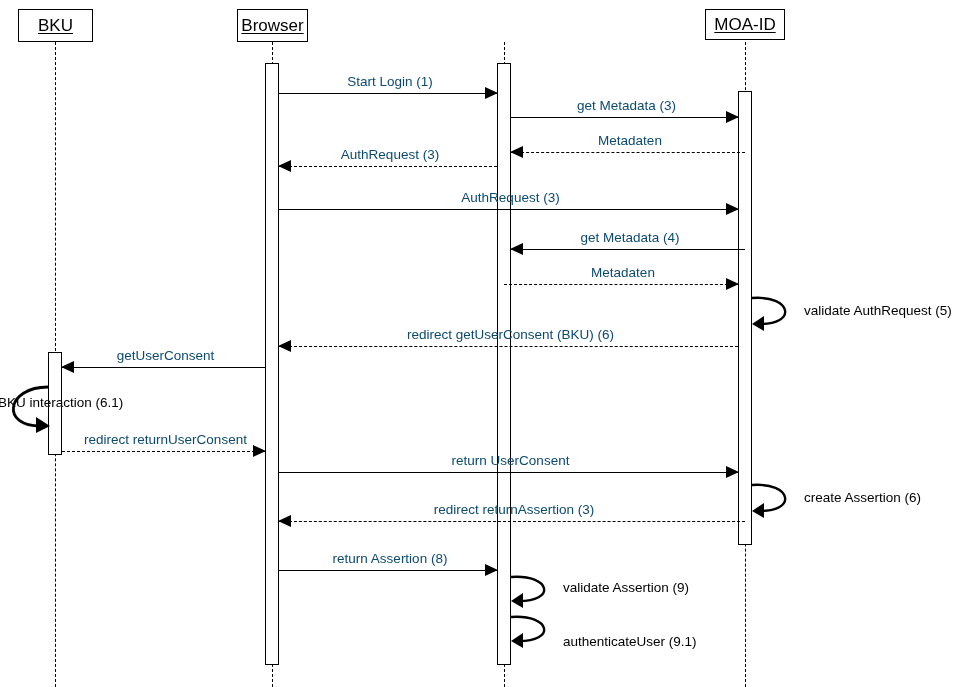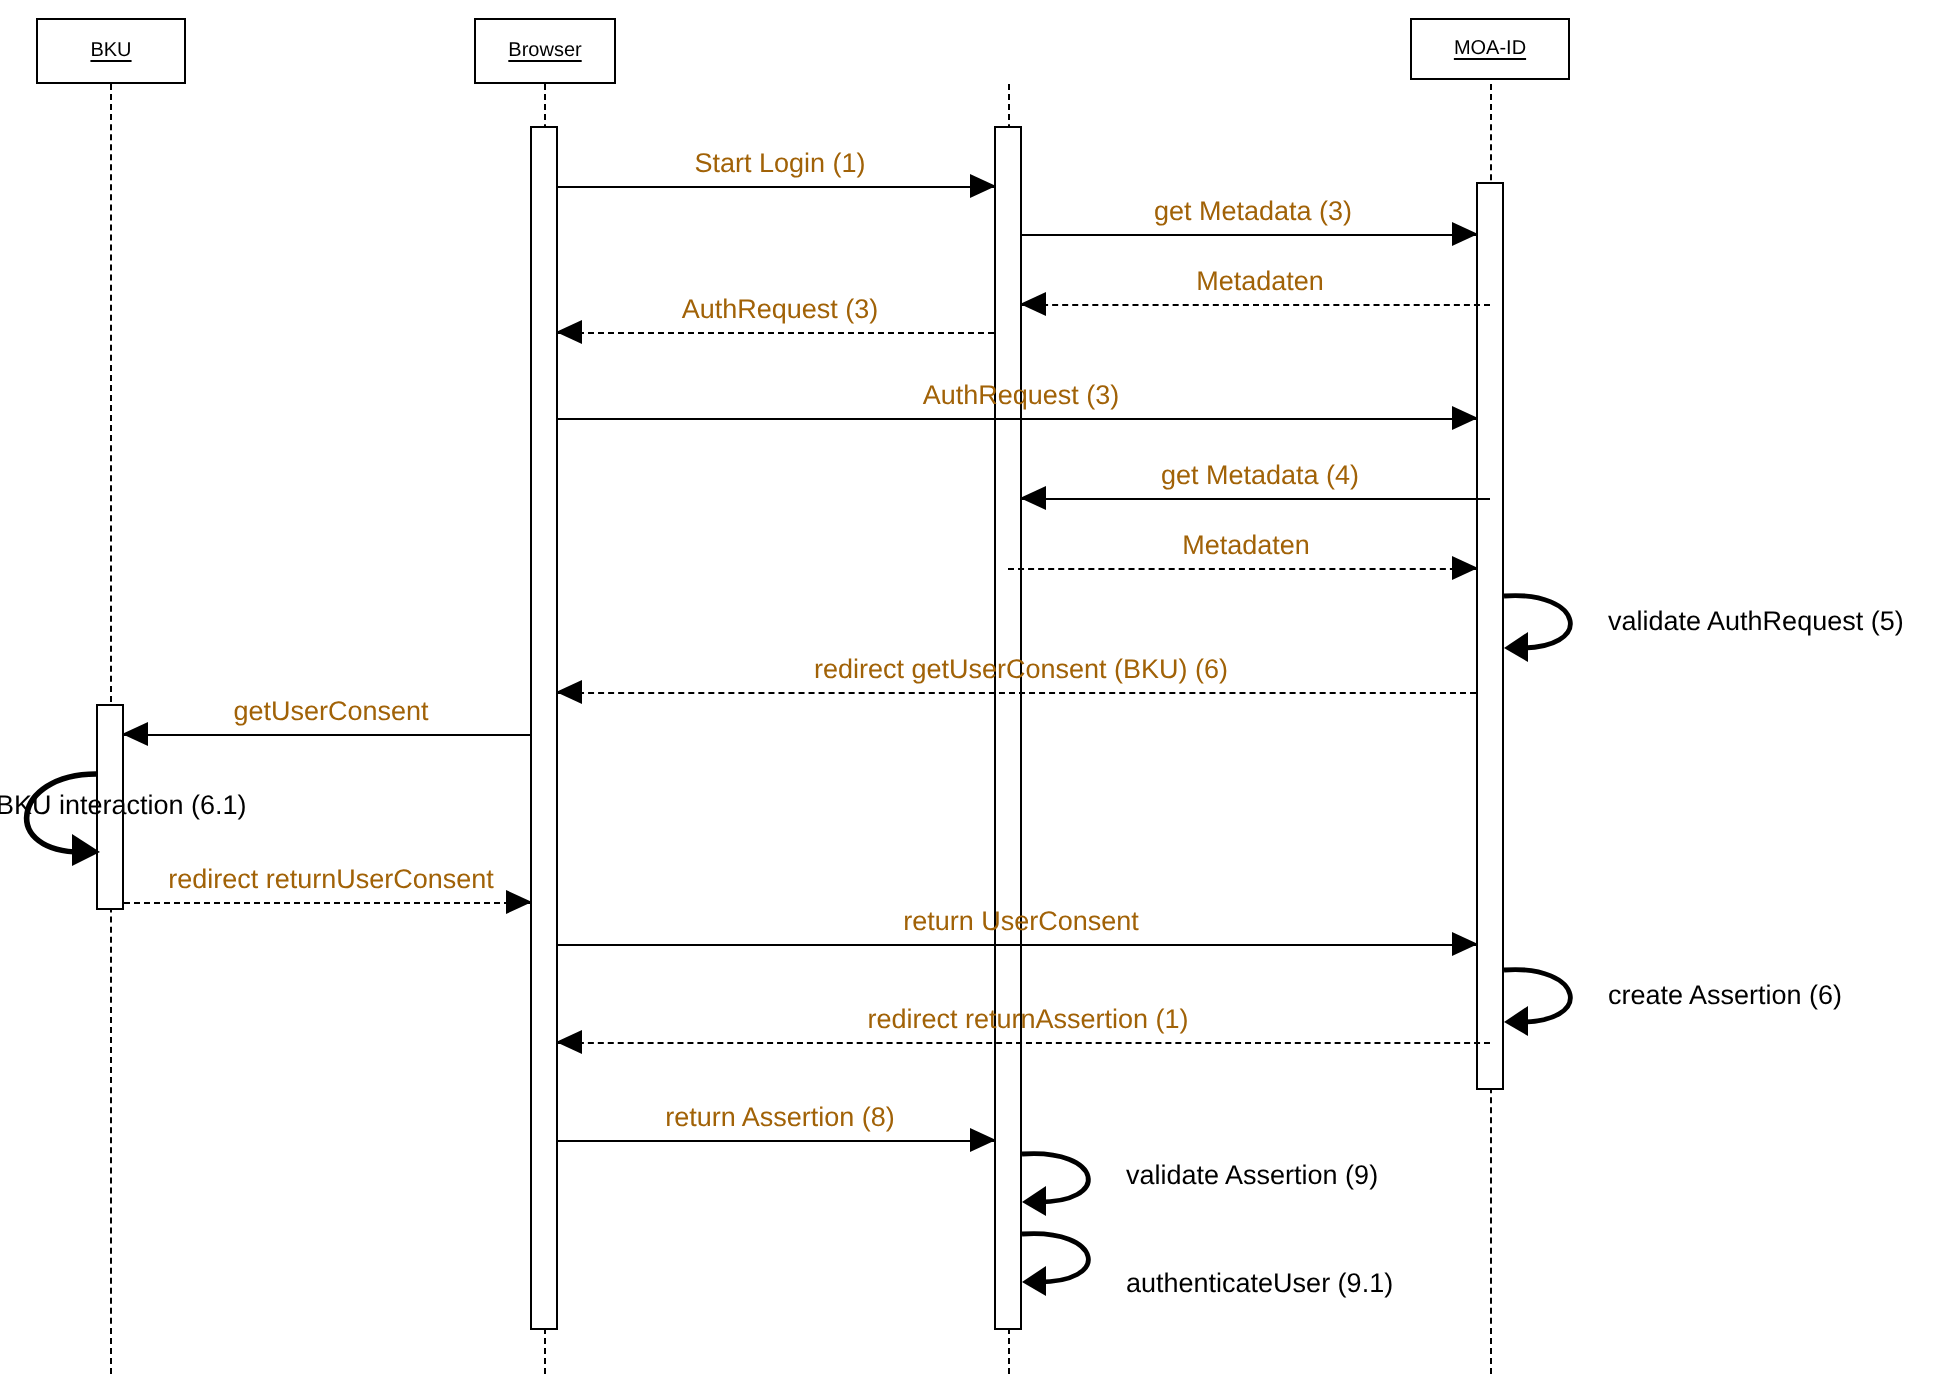--- a/index.html
+++ b/index.html
@@ -7,21 +7,21 @@
   #diagram{position:relative;width:968px;height:687px;background:#fff;overflow:hidden;}
 
   
   .actor-box{
     position:absolute;box-sizing:border-box;
     border:1.6px solid #000;background:#fff;
     display:flex;align-items:center;justify-content:center;
     text-align:center;line-height:1.15;
   }
   .actor-label{
-    font-size:10px;color:#000;text-decoration:underline;
+    font-size:17px;color:#000;text-decoration:underline;
     text-underline-offset:2px;padding:0 3px;
   }
 
   
   .lifeline{
     position:absolute;width:0;border-left:1.6px dashed #000;
   }
 
   
   .activation{
@@ -40,21 +40,21 @@
   }
   .msg .head{
     position:absolute;top:-6.5px;width:0;height:0;
     border-top:6.5px solid transparent;
     border-bottom:6.5px solid transparent;
   }
   .msg.right .head{right:-1px;border-left:13px solid #000;}
   .msg.left  .head{left:-1px; border-right:13px solid #000;}
   .msg .caption{
     position:absolute;bottom:4px;left:4px;right:0;
-    text-align:center;font-size:13.5px;color:#a16207;
+    text-align:center;font-size:13.5px;color:#0c4a6e;
     white-space:nowrap;
   }
 
   
   .selfcall{position:absolute;text-align:center;}
   .selfcall svg{display:block;overflow:visible;}
   .selfcall .sc-label{
     position:absolute;font-size:13.5px;color:#000;white-space:nowrap;
   }
   .selfcall.to-right .sc-label{left:52px;top:8px;}
@@ -150,21 +150,21 @@
 
   <div class="msg right" style="left:279px;top:472px;width:459px;">
     <div class="line"></div>
     <div class="head"></div>
     <div class="caption">return UserConsent</div>
   </div>
 
   <div class="msg left dashed" style="left:279px;top:521px;width:466px;">
     <div class="line"></div>
     <div class="head"></div>
-    <div class="caption">redirect returnAssertion (1)</div>
+    <div class="caption">redirect returnAssertion (3)</div>
   </div>
 
   <div class="msg right" style="left:279px;top:570px;width:218px;">
     <div class="line"></div>
     <div class="head"></div>
     <div class="caption">return Assertion (8)</div>
   </div>
 
   <div class="selfcall to-right" style="left:752px;top:295px;">
     <svg width="58" height="36" viewBox="0 0 58 36">

